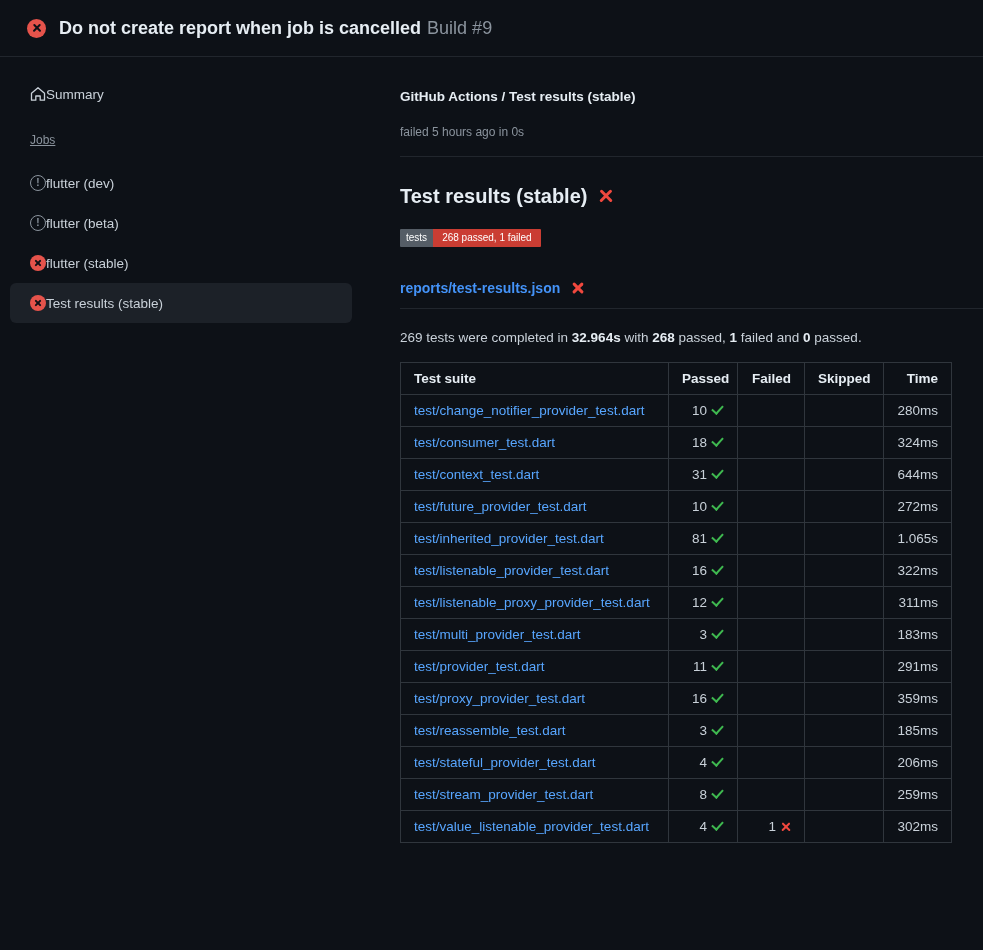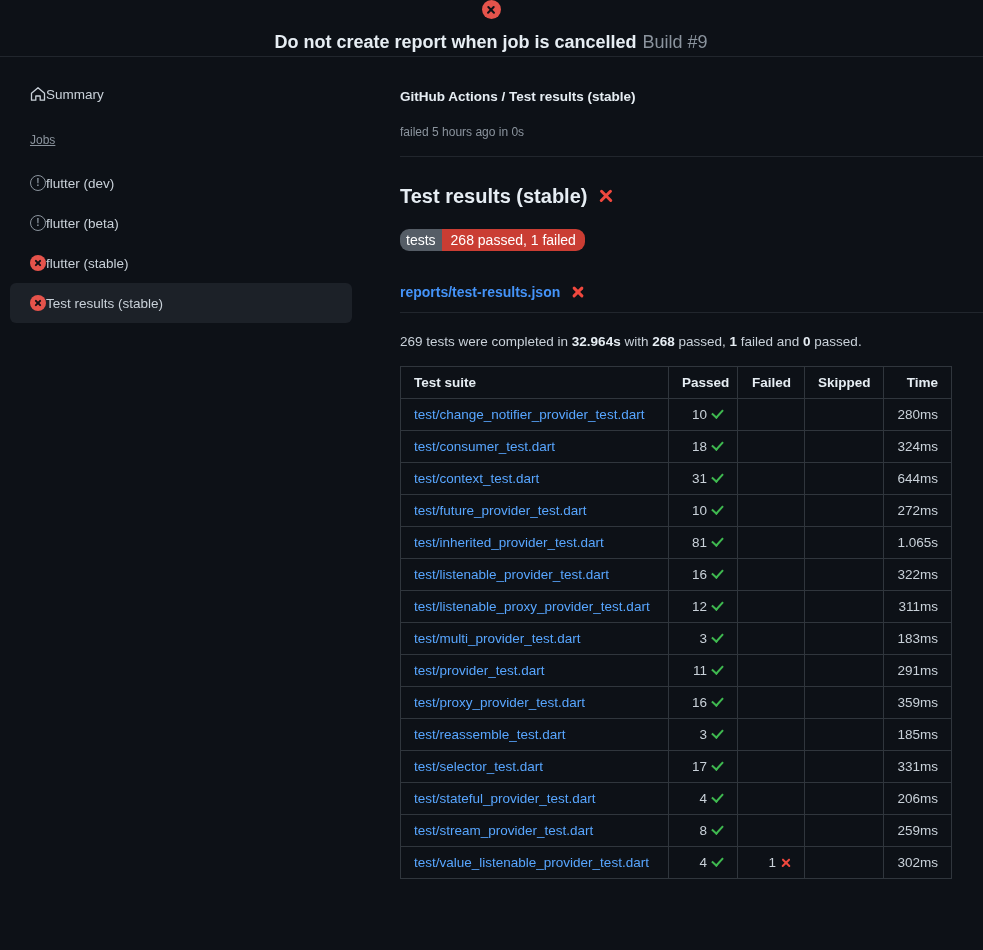--- a/index.html
+++ b/index.html
@@ -11,21 +11,21 @@
     --selected-bg:#1c2128;
   }
   *{box-sizing:border-box;}
   html,body{margin:0;padding:0;}
   body{
     width:983px;height:950px;overflow:hidden;
     background:var(--bg);color:var(--text);
     font-family:"Liberation Sans","DejaVu Sans",sans-serif;font-size:13.5px;
   }
   
-  .topbar{display:flex;align-items:center;gap:13px;height:57px;padding:0 28px 0 27px;border-bottom:1px solid var(--divider);flex-direction:column;}
+  .topbar{display:flex;align-items:center;gap:13px;height:57px;padding:0 28px 0 27px;border-bottom:1px solid var(--divider);}
   .topbar h1{margin:0;font-size:18px;font-weight:600;color:var(--bright);white-space:nowrap;}
   .build-num{color:var(--muted);font-weight:400;margin-left:6px;}
   
   .cx{position:relative;display:inline-block;flex:none;border-radius:50%;background:var(--circle-red);}
   .cx::before,.cx::after{content:"";position:absolute;left:50%;top:50%;background:#0d1117;border-radius:1px;}
   .cx-18{width:19px;height:19px;}
   .cx-18::before{width:10px;height:2.4px;transform:translate(-50%,-50%) rotate(45deg);}
   .cx-18::after{width:10px;height:2.4px;transform:translate(-50%,-50%) rotate(-45deg);}
   .cx-16{width:16px;height:16px;}
   .cx-16::before{width:8px;height:2px;transform:translate(-50%,-50%) rotate(45deg);}
@@ -59,21 +59,21 @@
   .circle-bang{width:16px;height:16px;flex:none;border-radius:50%;border:1.5px solid var(--muted);
     color:var(--muted);font-size:10px;font-weight:700;display:flex;align-items:center;justify-content:center;line-height:1;}
   
   .main{flex:1;min-width:0;padding:32px 0 0 20px;}
   .breadcrumb{font-weight:700;font-size:13.5px;color:var(--bright);}
   .meta{font-size:12px;color:var(--muted);margin-top:21px;}
   .divider{border-bottom:1px solid var(--divider);margin-top:17px;}
   .h1-row{display:flex;align-items:center;gap:10px;margin-top:26px;}
   .h1-row .title{font-size:20px;font-weight:700;color:var(--bright);line-height:26px;}
   .badge-wrap{margin-top:20px;}
-  .badge{display:inline-flex;font-size:14px;line-height:1;border-radius:9px;overflow:hidden;color:#ffffff;}
+  .badge{display:inline-flex;font-size:10px;line-height:1;border-radius:1px;overflow:hidden;color:#ffffff;}
   .badge-label{background:var(--badge-label-bg);padding:4px 6px;}
   .badge-value{background:var(--badge-value-bg);padding:4px 9px;}
   .h2-row{display:flex;align-items:center;gap:10px;margin-top:30px;padding-bottom:9px;border-bottom:1px solid var(--divider);}
   .h2-row a{font-size:14px;font-weight:700;color:var(--heading-link);text-decoration:none;line-height:22px;}
   .summary-line{margin:20px 0 16px;color:var(--text);line-height:17px;}
   .summary-line b{color:var(--bright);}
   
   table{border-collapse:collapse;width:551px;font-size:13.5px;table-layout:fixed;}
   th,td{border:1px solid var(--border);padding:6px 13px;line-height:19px;overflow:hidden;white-space:nowrap;}
   th{font-weight:700;color:var(--bright);}
@@ -232,27 +232,20 @@
             <td class="col-num">359ms</td>
           </tr>
           <tr>
             <td class="col-suite"><a href="#">test/reassemble_test.dart</a></td>
             <td class="col-num"><span>3</span><span class="checkmark"></span></td>
             <td class="col-num"></td>
             <td class="col-num"></td>
             <td class="col-num">185ms</td>
           </tr>
           <tr>
-            <td class="col-suite"><a href="#">test/selector_test.dart</a></td>
-            <td class="col-num"><span>17</span><span class="checkmark"></span></td>
-            <td class="col-num"></td>
-            <td class="col-num"></td>
-            <td class="col-num">331ms</td>
-          </tr>
-          <tr>
             <td class="col-suite"><a href="#">test/stateful_provider_test.dart</a></td>
             <td class="col-num"><span>4</span><span class="checkmark"></span></td>
             <td class="col-num"></td>
             <td class="col-num"></td>
             <td class="col-num">206ms</td>
           </tr>
           <tr>
             <td class="col-suite"><a href="#">test/stream_provider_test.dart</a></td>
             <td class="col-num"><span>8</span><span class="checkmark"></span></td>
             <td class="col-num"></td>

